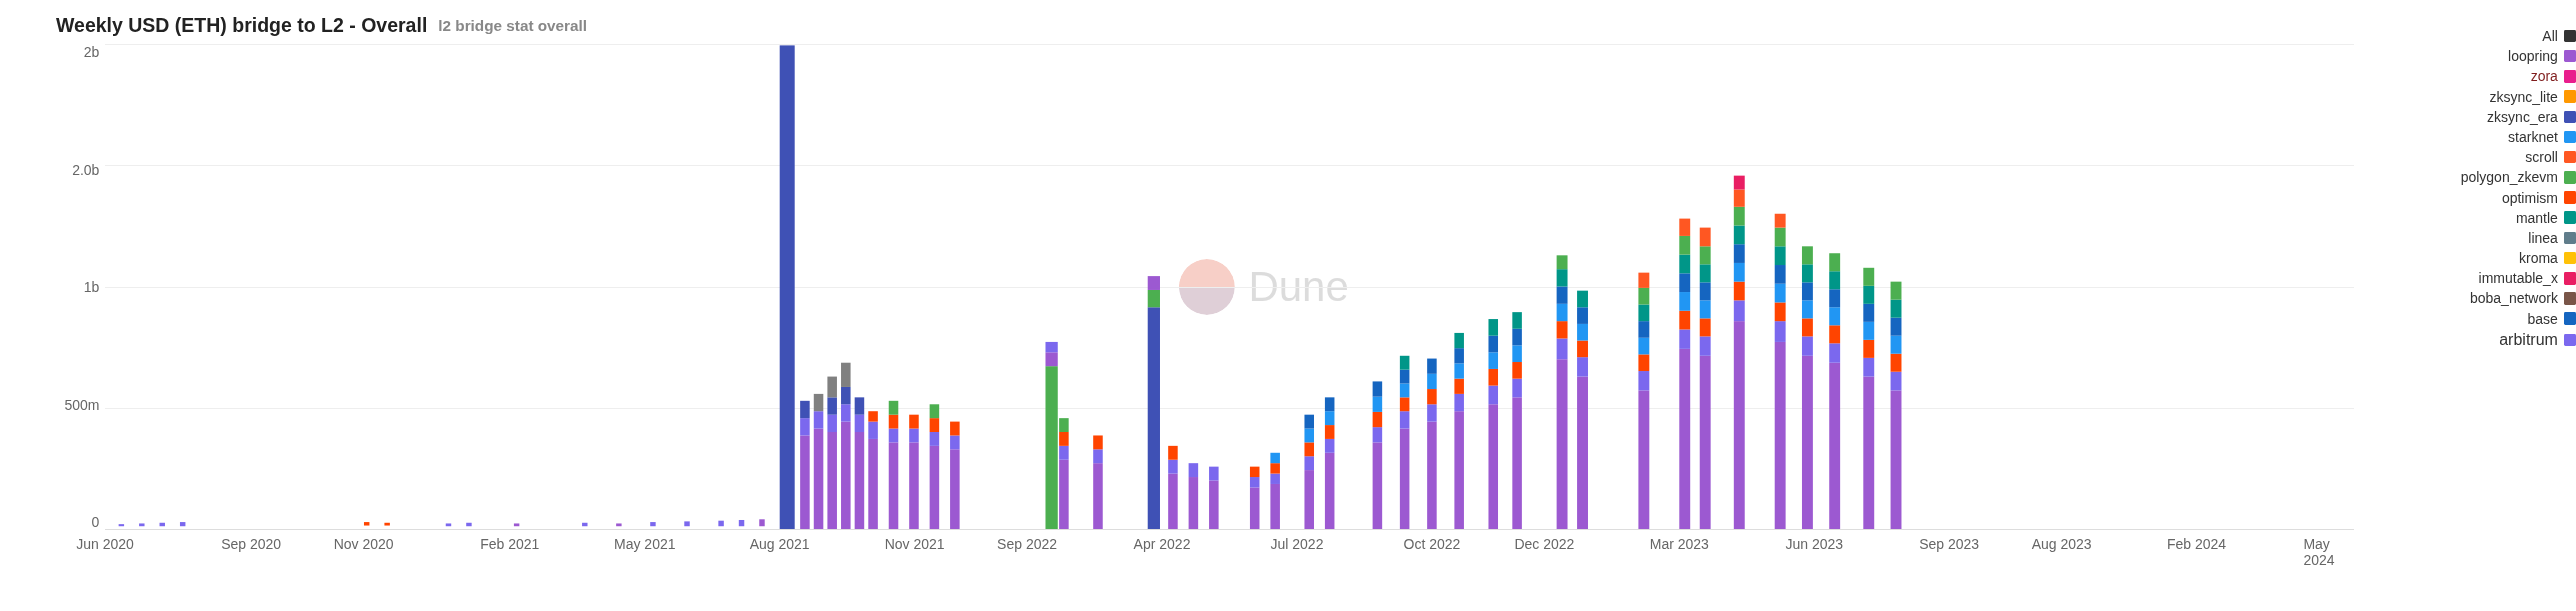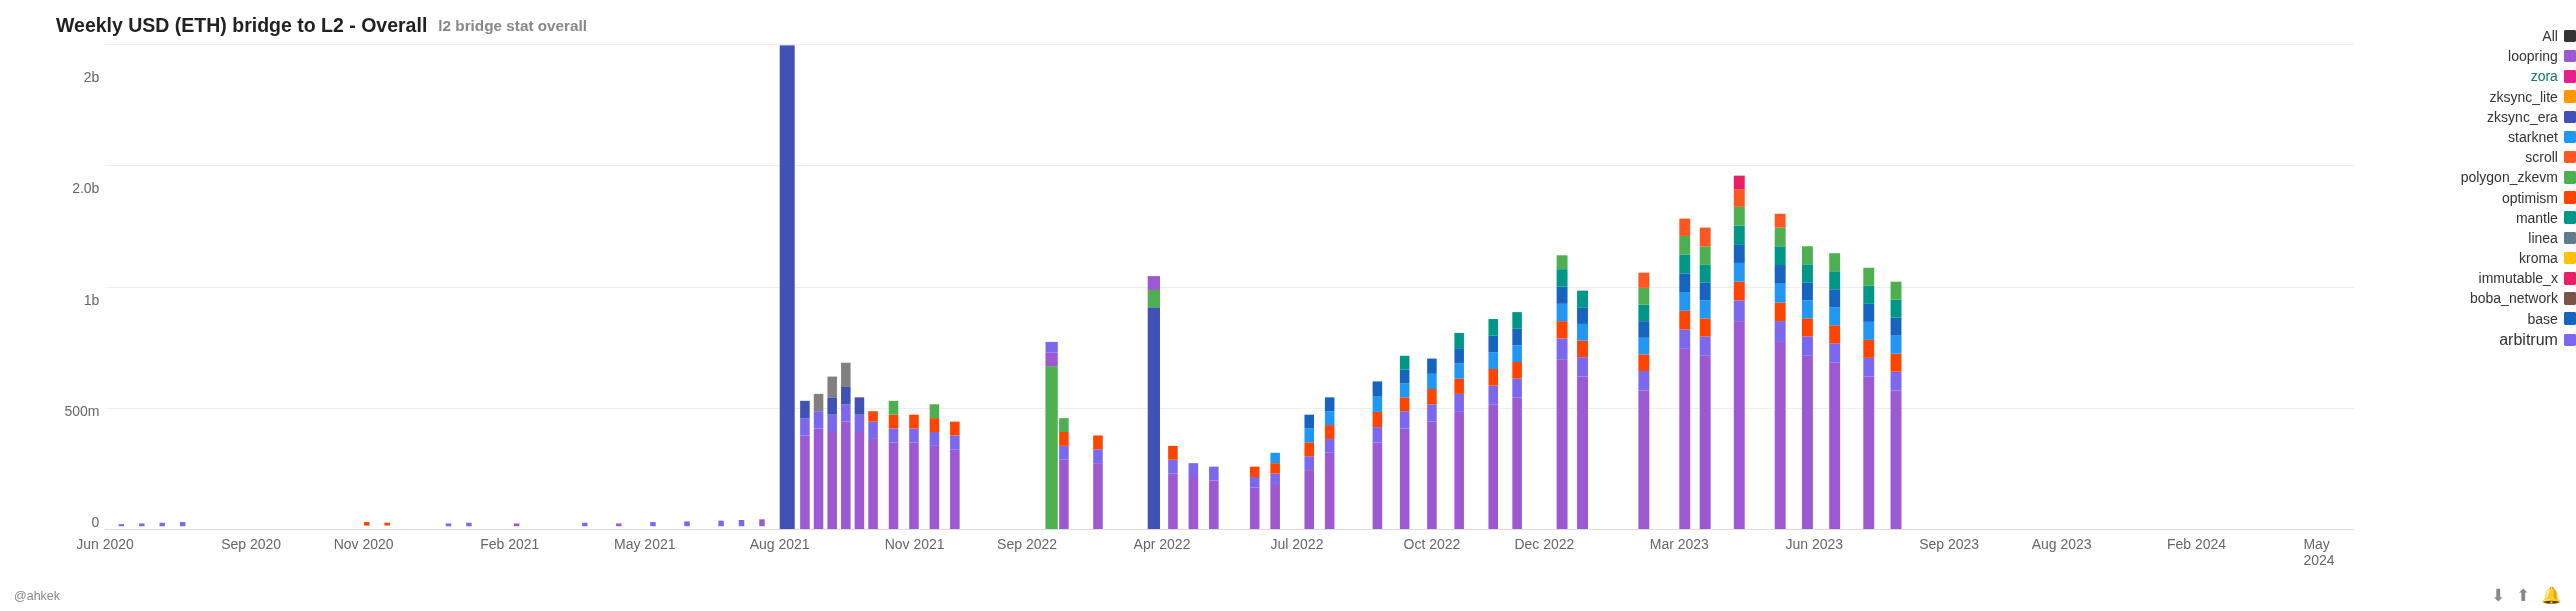--- a/index.html
+++ b/index.html
@@ -49,21 +49,20 @@
       position: absolute;
       left: 0;
       top: 0;
       bottom: 35px;
       width: 49px;
       display: flex;
       flex-direction: column;
       justify-content: space-between;
       align-items: flex-end;
       padding-right: 5.6px;
-      margin-top: 25px;
     }
 
     .y-label {
       font-size: 14px;
       color: #666;
     }
 
     .x-axis {
       position: absolute;
       bottom: 0;
@@ -210,20 +209,27 @@
 
   <div class="chart-title">
     <span class="chart-title-main">Weekly USD (ETH) bridge to L2 - Overall</span>
     <span class="chart-subtitle">l2 bridge stat overall</span>
   </div>
 
   <div class="chart-area">
 
     <div class="plot-area">
 
+      <div class="dune-watermark">
+        <div class="dune-logo">
+          <div class="dune-logo-top"></div>
+          <div class="dune-logo-bottom"></div>
+        </div>
+        <span class="dune-text">Dune</span>
+      </div>
 
       <div class="grid-line" style="top: 0%;"></div>
       <div class="grid-line" style="top: 25%;"></div>
       <div class="grid-line" style="top: 50%;"></div>
       <div class="grid-line" style="top: 75%;"></div>
 
       <svg class="chart-svg" viewBox="0 0 3300 700" preserveAspectRatio="none">
 
         <defs>
           <pattern id="bg" width="1" height="1" patternUnits="objectBoundingBox">
@@ -512,21 +518,21 @@
   <div class="legend">
   <div class="legend-item">
     <span style="font-size:14px;color:#333;">All</span>
     <div class="legend-color" style="background:#333333;"></div>
   </div>
       <div class="legend-item">
     <span style="font-size:14px;color:#333;">loopring</span>
     <div class="legend-color" style="background:#9c59d1;"></div>
   </div>
       <div class="legend-item">
-    <span style="font-size:14px;color:#0f766e;">zora</span>
+    <span style="font-size:14px;color:#7f1d1d;">zora</span>
     <div class="legend-color" style="background:#e91e8c;"></div>
   </div>
       <div class="legend-item">
     <span style="font-size:14px;color:#333;">zksync_lite</span>
     <div class="legend-color" style="background:#ff9800;"></div>
   </div>
       <div class="legend-item">
     <span style="font-size:14px;color:#333;">zksync_era</span>
     <div class="legend-color" style="background:#3f51b5;"></div>
   </div>
@@ -569,22 +575,14 @@
       <div class="legend-item">
     <span style="font-size:14px;color:#333;">base</span>
     <div class="legend-color" style="background:#1565c0;"></div>
   </div>
       <div class="legend-item">
     <span style="font-size:16px;color:#333;">arbitrum</span>
     <div class="legend-color" style="background:#7b68ee;"></div>
   </div>
     </div>
 
-  <div class="chart-footer">
-    <span class="footer-left">@ahkek</span>
-    <div class="footer-right">
-      <span style="cursor:pointer; font-size:16.7px;">⬇</span>
-      <span style="cursor:pointer; font-size:16.7px;">⬆</span>
-      <span style="cursor:pointer; font-size:16.7px;">🔔</span>
-    </div>
-  </div>
 </div>
 
 
 </body></html>

